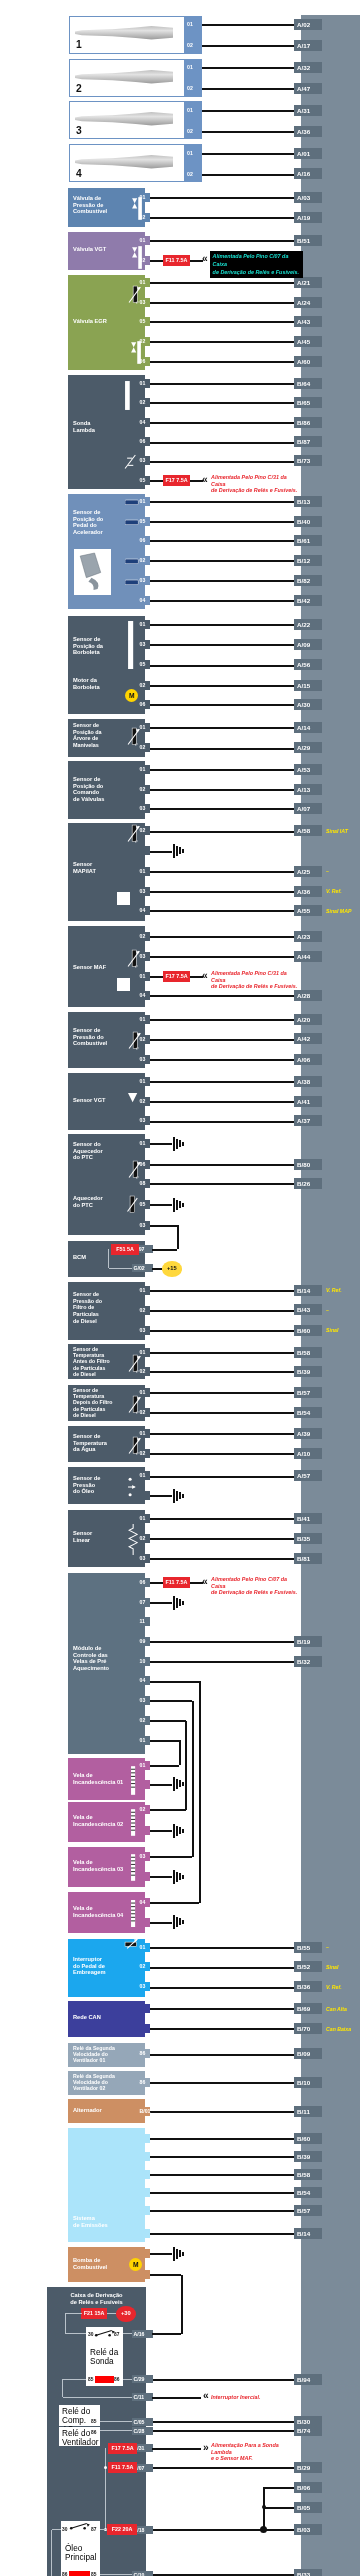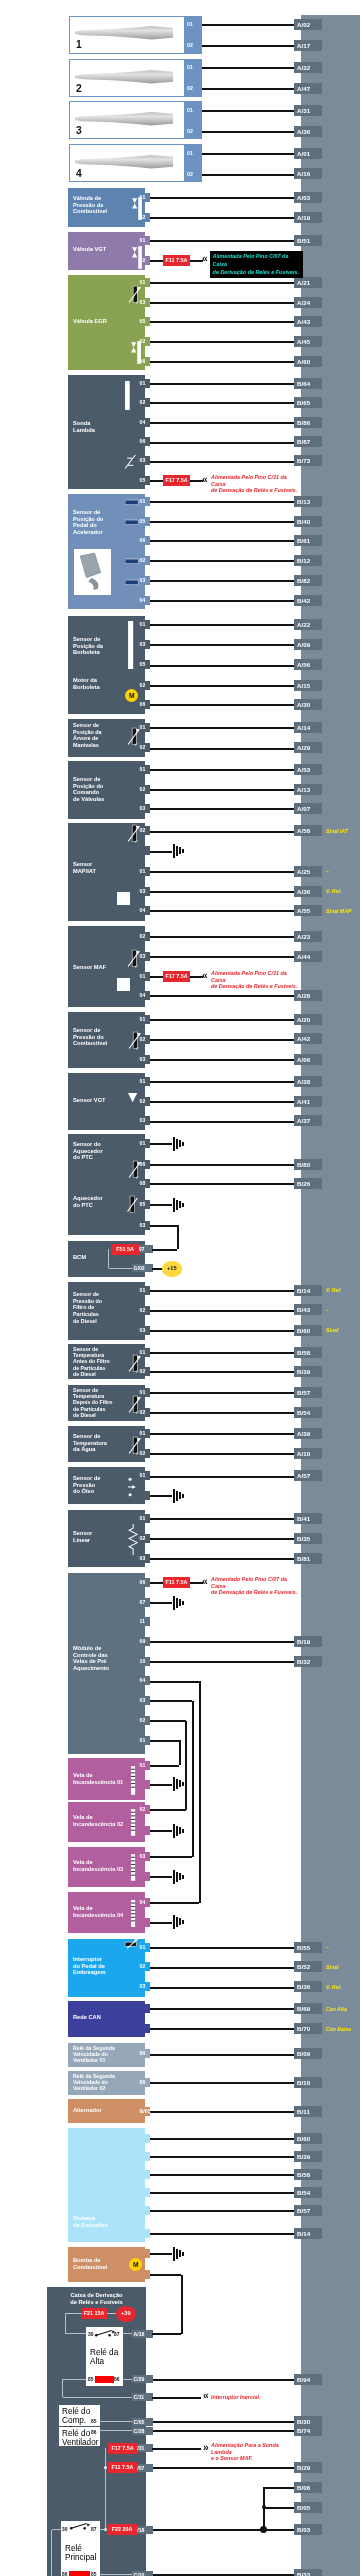--- a/index.html
+++ b/index.html
@@ -628,42 +628,42 @@
     <div class="gwire abs" style="left: 62px; top: 2379px; width: 1px; height: 18px;"></div>
     <div class="gwire abs" style="left: 63px; top: 2397px; width: 69px; height: 1px;"></div>
     <div class="gwire abs" style="left: 100px; top: 2421px; width: 32px; height: 1px;"></div>
     <div class="gwire abs" style="left: 100px; top: 2430px; width: 32px; height: 1px;"></div>
     <div class="gwire abs" style="left: 100px; top: 2529px; width: 7.2px; height: 1px;"></div>
     <div class="gwire abs" style="left: 52px; top: 2529px; width: 9.3px; height: 1px;"></div>
     <div class="gwire abs" style="left: 51px; top: 2530px; width: 1px; height: 85px;"></div>
     <div class="gwire abs" style="left: 100px; top: 2574px; width: 32px; height: 1px;"></div>
     <div class="relay abs" style="left: 86px; top: 2327px; width: 37px; height: 59px;"></div>
     <div class="rl abs" style="left: 90px; top: 2348px; width: 31px;">Relé da
-Alta</div>
+Sonda</div>
     <div class="rpin abs" style="left: 88px; top: 2332px; width: 20.6px;">30</div>
     <div class="rpin abs" style="left: 114px; top: 2332px; width: 7.2px;">87</div>
     <div class="rpin abs" style="left: 88px; top: 2377px; width: 20.6px;">85</div>
     <div class="rpin abs" style="left: 114px; top: 2377px; width: 7.2px;">86</div>
     <div class="abs" style="left: 95px; top: 2376px; width: 18.5px; height: 7.2px; background: rgb(255, 0, 0);"></div>
     <div class="abs" style="left: 94px; top: 2329px; width: 23px; height: 9.3px;"><svg width="23" height="9.3" viewBox="0 0 44 18" xmlns="http://www.w3.org/2000/svg">
         <circle cx="4" cy="12" r="2.5" fill="#111"></circle>
         <circle cx="30" cy="12" r="2.5" fill="#111"></circle>
         <line x1="4" y1="12" x2="34" y2="3" stroke="#111" stroke-width="2"></line>
         <path d="M34 3 l6 2 -4 4 z" fill="#111"></path>
       </svg></div>
     <div class="relay abs" style="left: 59px; top: 2405px; width: 41px; height: 20.6px;"></div>
     <div class="rl abs" style="left: 62px; top: 2407px; width: 36px;">Relé do
 Comp.  AC</div>
     <div class="rpin abs" style="left: 91px; top: 2419px; width: 7.2px;">85</div>
     <div class="relay abs" style="left: 59px; top: 2427px; width: 41px; height: 18.5px;"></div>
     <div class="rl abs" style="left: 62px; top: 2429px; width: 36px;">Relé do
 Ventilador</div>
     <div class="rpin abs" style="left: 91px; top: 2430px; width: 7.2px;">86</div>
     <div class="relay abs" style="left: 61px; top: 2521px; width: 39px; height: 62px;"></div>
-    <div class="rl abs" style="left: 65px; top: 2544px; width: 33px;">Relé
+    <div class="rl abs" style="left: 65px; top: 2544px; width: 33px;">Óleo
 Principal</div>
     <div class="rpin abs" style="left: 62px; top: 2527px; width: 20.6px;">30</div>
     <div class="rpin abs" style="left: 91px; top: 2527px; width: 7.2px;">87</div>
     <div class="rpin abs" style="left: 62px; top: 2572px; width: 20.6px;">86</div>
     <div class="rpin abs" style="left: 91px; top: 2572px; width: 7.2px;">85</div>
     <div class="abs" style="left: 69px; top: 2571px; width: 20.6px; height: 7.2px; background: rgb(255, 0, 0);"></div>
     <div class="abs" style="left: 69px; top: 2522px; width: 23px; height: 9.3px;"><svg width="23" height="9.3" viewBox="0 0 44 18" xmlns="http://www.w3.org/2000/svg">
         <circle cx="4" cy="12" r="2.5" fill="#111"></circle>
         <circle cx="30" cy="12" r="2.5" fill="#111"></circle>
         <line x1="4" y1="12" x2="34" y2="3" stroke="#111" stroke-width="2"></line>

